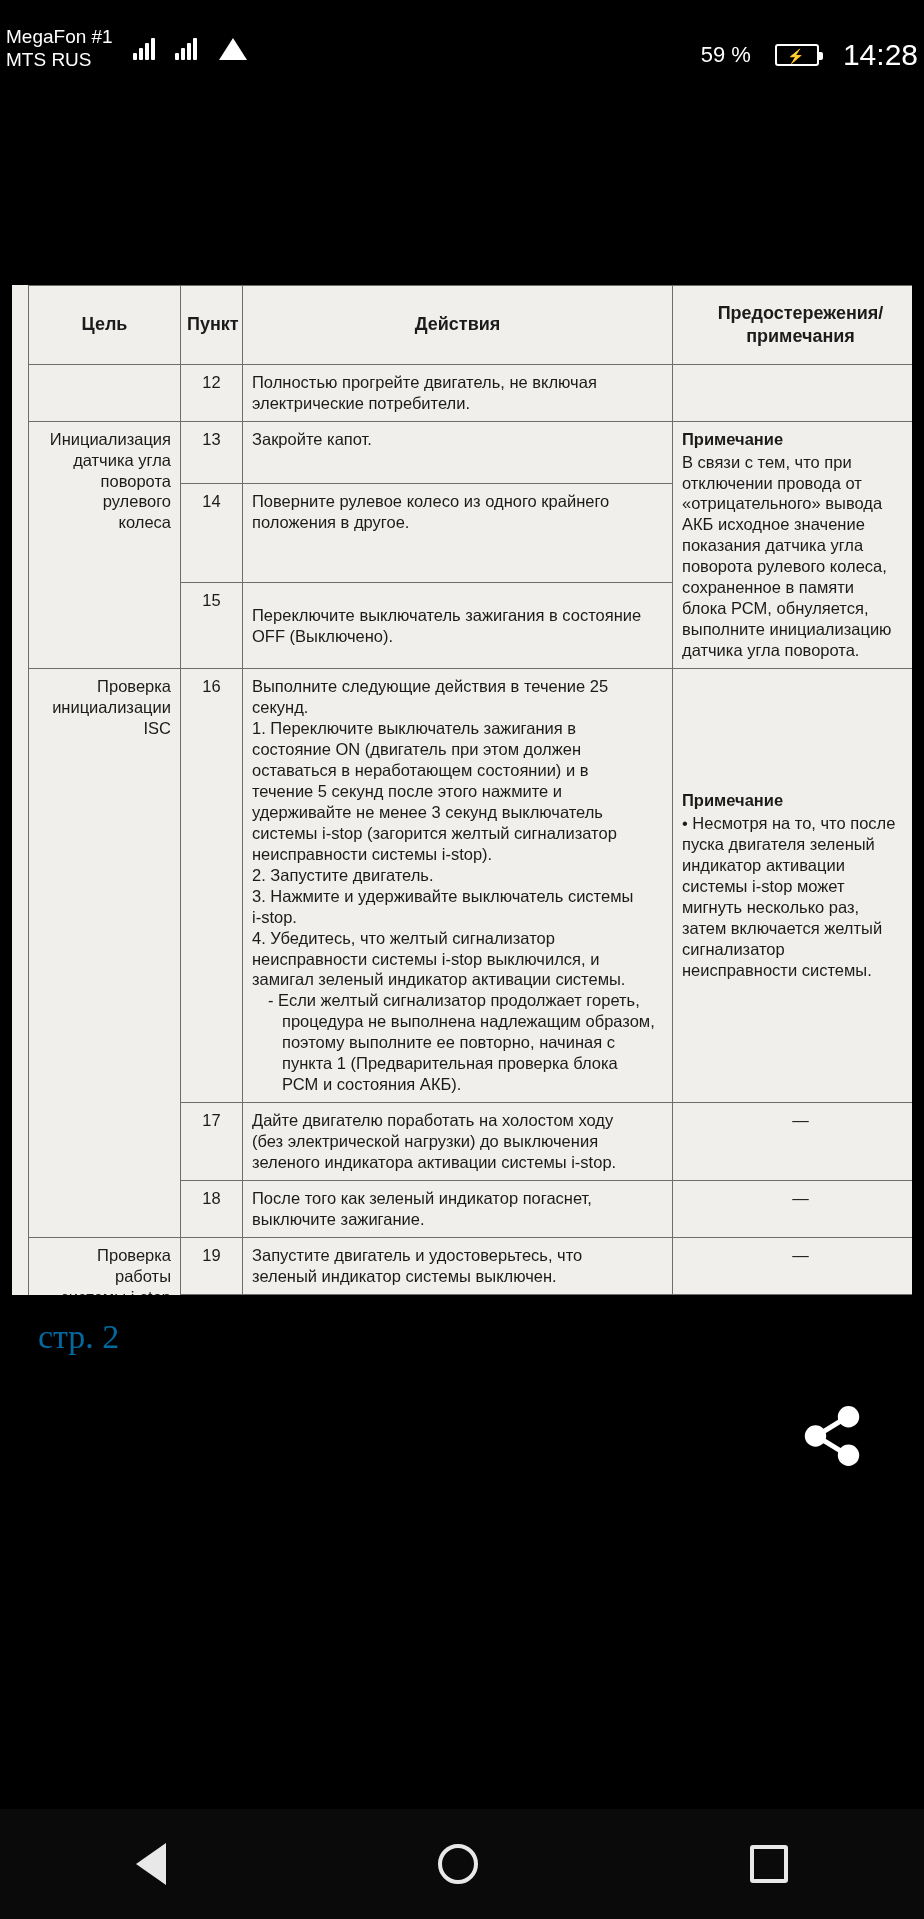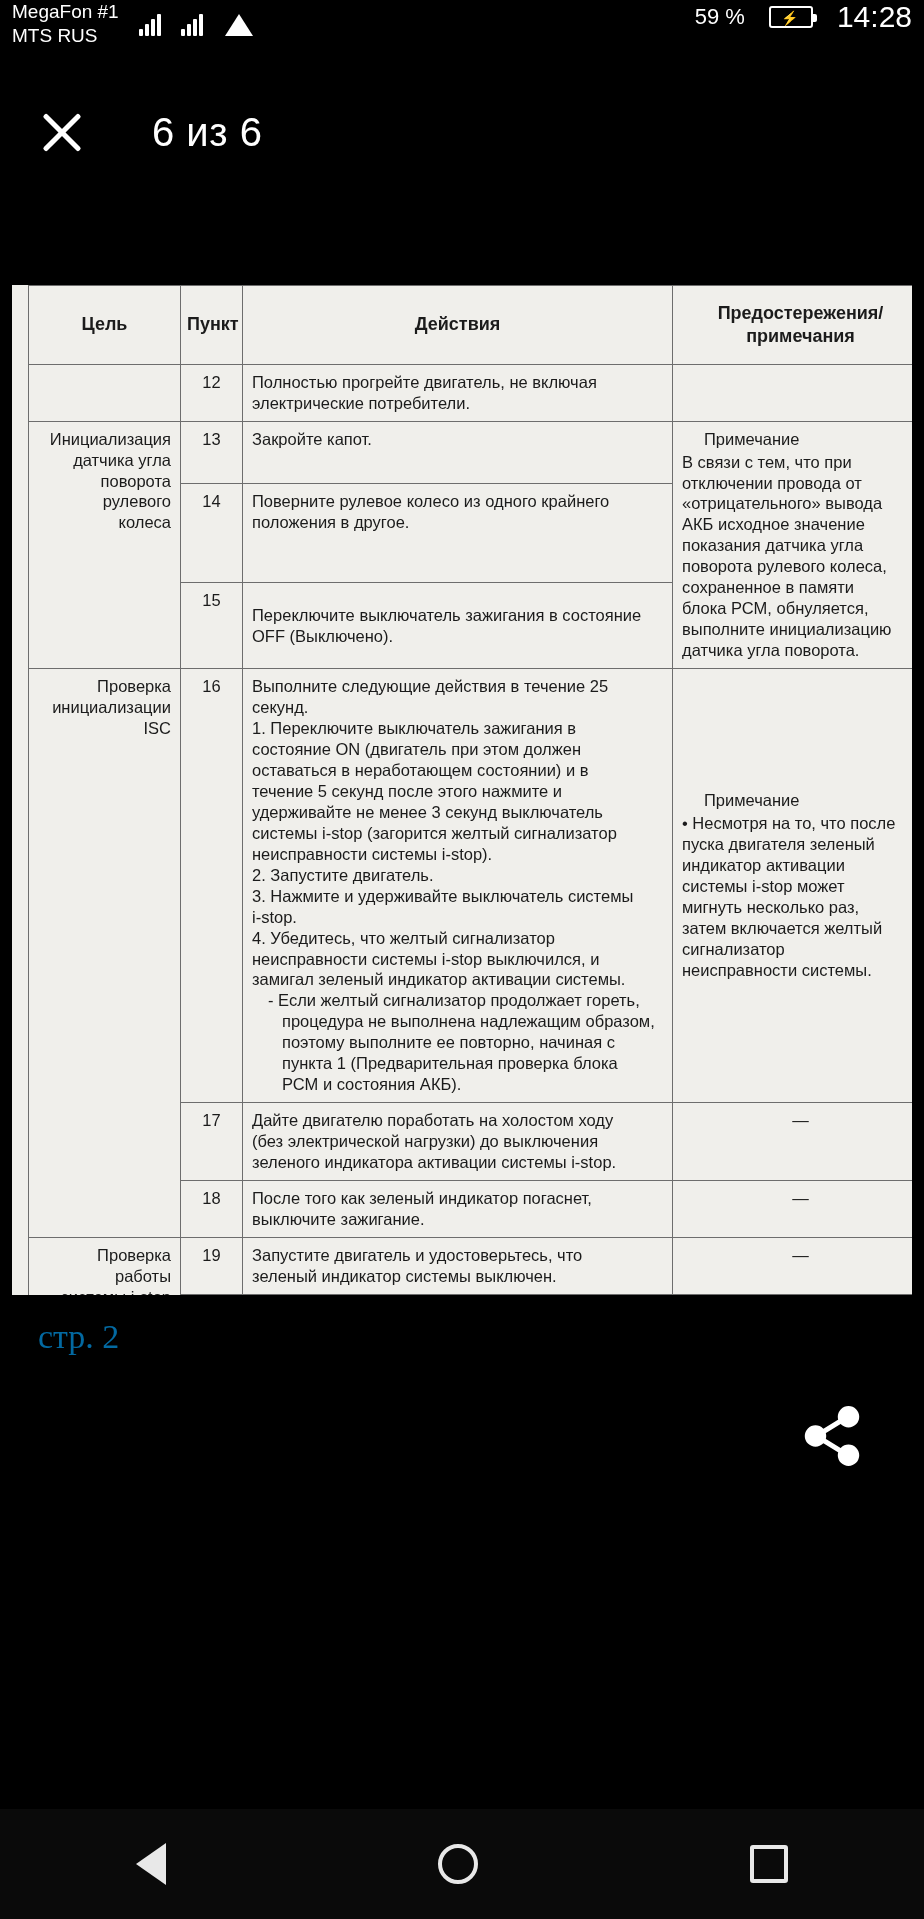--- a/index.html
+++ b/index.html
@@ -17,23 +17,23 @@
     background: #000;
   }
 
   
   .statusbar {
     position: absolute;
     top: 0; left: 0; right: 0;
     height: 72px;
     color: #fff;
     display: flex;
-    align-items: flex-start;
+    align-items: flex-end;
     justify-content: space-between;
-    padding: 0 12px;
+    padding: 0 6px;
   }
   .sb-left { display: flex; align-items: center; gap: 14px; }
   .carriers {
     display: flex;
     flex-direction: column;
     justify-content: center;
     line-height: 1.25;
     font-size: 19px;
     color: #fff;
   }
@@ -155,21 +155,21 @@
     vertical-align: middle;
     font-size: 17px;
     line-height: 1.3;
   }
   td.item {
     text-align: center;
     vertical-align: middle;
     font-size: 18px;
   }
   td.note { font-size: 15.5px; line-height: 1.3; }
-  td.note .nh { font-weight: normal; display: block; margin-bottom: 2px; margin-left: 22px; }
+  td.note .nh { font-weight: bold; display: block; margin-bottom: 2px; }
   td.dash {
     text-align: center;
     vertical-align: middle;
     font-size: 18px;
   }
   .act p { margin: 0; }
   .act .ind { padding-left: 16px; }
   .act .ind2 { padding-left: 30px; }
 
   
@@ -256,24 +256,20 @@
     </div>
     <div class="sb-right">
       <span>59 %</span>
       <span class="battery">
           <span class="bolt">⚡</span>
         </span>
       <span class="clock">14:28</span>
     </div>
   </div>
 
-  <div class="toolbar">
-    <div class="close-btn"></div>
-    <div class="page-counter">6 из 6</div>
-  </div>
 
   <div class="doc-area">
     <table class="doc">
       <colgroup>
         <col class="c-goal">
           <col class="c-item">
           <col class="c-act">
           <col class="c-note">
       </colgroup>
       <thead>

